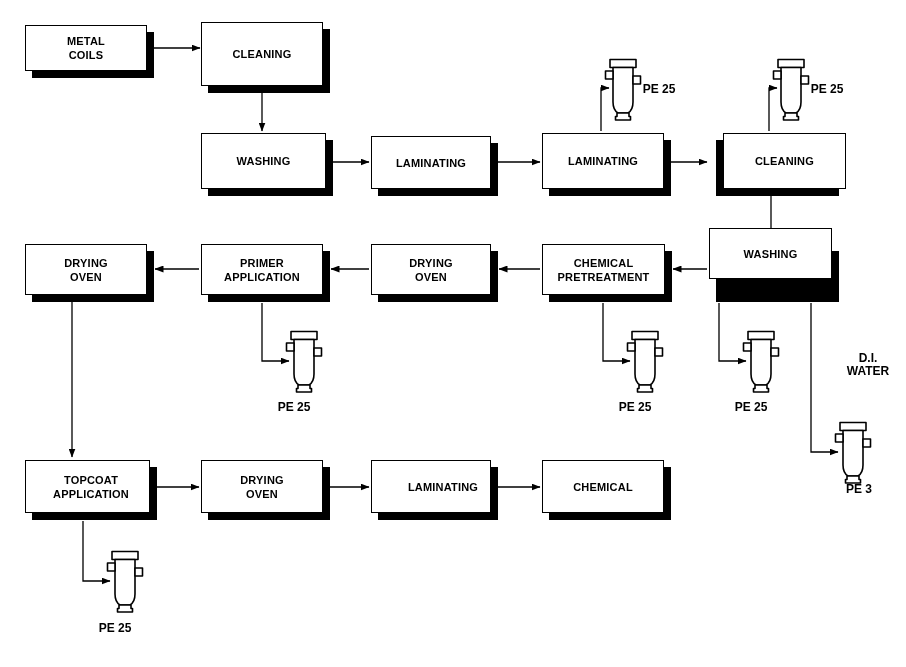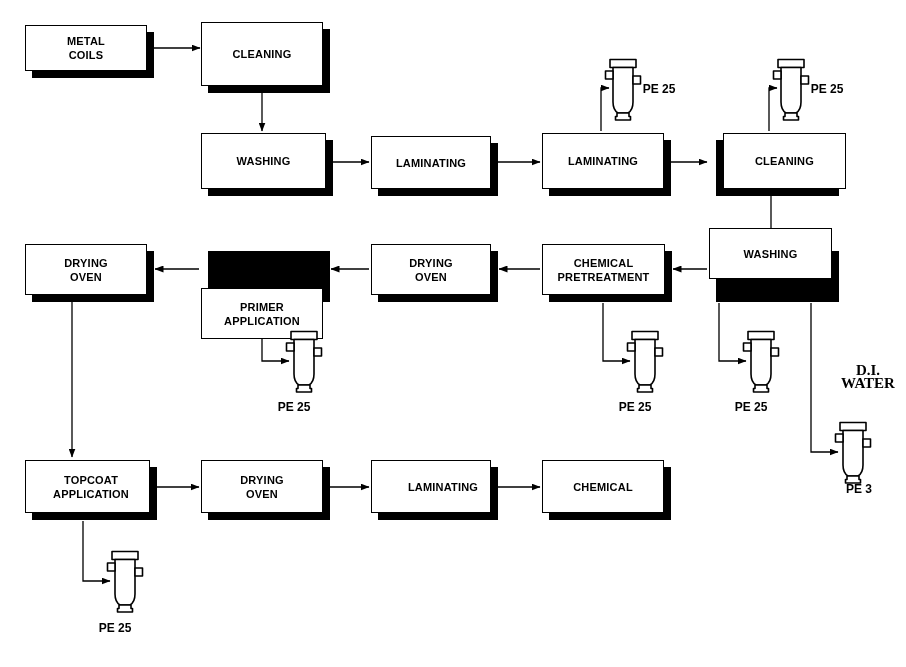--- a/index.html
+++ b/index.html
@@ -62,30 +62,29 @@
     font-weight: bold;
     color: #000000;
     text-align: center;
     white-space: pre-line;
     line-height: 13px;
     z-index: 4;
     user-select: none;
   }
   .stream-label {
     position: absolute;
-    font-family: Liberation Serif, serif;
-    font-size: 15px;
+    font-family: Liberation Sans, sans-serif;
+    font-size: 12px;
     font-weight: bold;
     color: #000000;
     text-align: center;
     white-space: pre-line;
     line-height: 13px;
     z-index: 4;
     user-select: none;
-    margin-top: 12px;
   }
 </style>
 </head>
 <body>
 
 <div id="diagram-root">
 
   <svg id="flow-svg" viewBox="0 0 906 667" xmlns="http://www.w3.org/2000/svg">
     <defs>
       <marker id="arrowhead" markerWidth="9" markerHeight="7" refX="8.5" refY="3.5" orient="auto" markerUnits="userSpaceOnUse">
@@ -173,21 +172,21 @@
       <div class="node-box" style="left: 542px; top: 244px; width: 123px; height: 51px;">
         <span class="node-label">CHEMICAL
 PRETREATMENT</span>
       </div>
       <div class="node-shadow" style="left: 378px; top: 251px; width: 120px; height: 51px;"></div>
       <div class="node-box" style="left: 371px; top: 244px; width: 120px; height: 51px;">
         <span class="node-label">DRYING
 OVEN</span>
       </div>
       <div class="node-shadow" style="left: 208px; top: 251px; width: 122px; height: 51px;"></div>
-      <div class="node-box" style="left: 201px; top: 244px; width: 122px; height: 51px; margin-top: 44px;">
+      <div class="node-box" style="left: 201px; top: 244px; width: 122px; height: 51px;">
         <span class="node-label">PRIMER
 APPLICATION</span>
       </div>
       <div class="node-shadow" style="left: 32px; top: 251px; width: 122px; height: 51px;"></div>
       <div class="node-box" style="left: 25px; top: 244px; width: 122px; height: 51px;">
         <span class="node-label">DRYING
 OVEN</span>
       </div>
       <div class="node-shadow" style="left: 32px; top: 467px; width: 125px; height: 53px;"></div>
       <div class="node-box" style="left: 25px; top: 460px; width: 125px; height: 53px; padding-left: 7px;">

